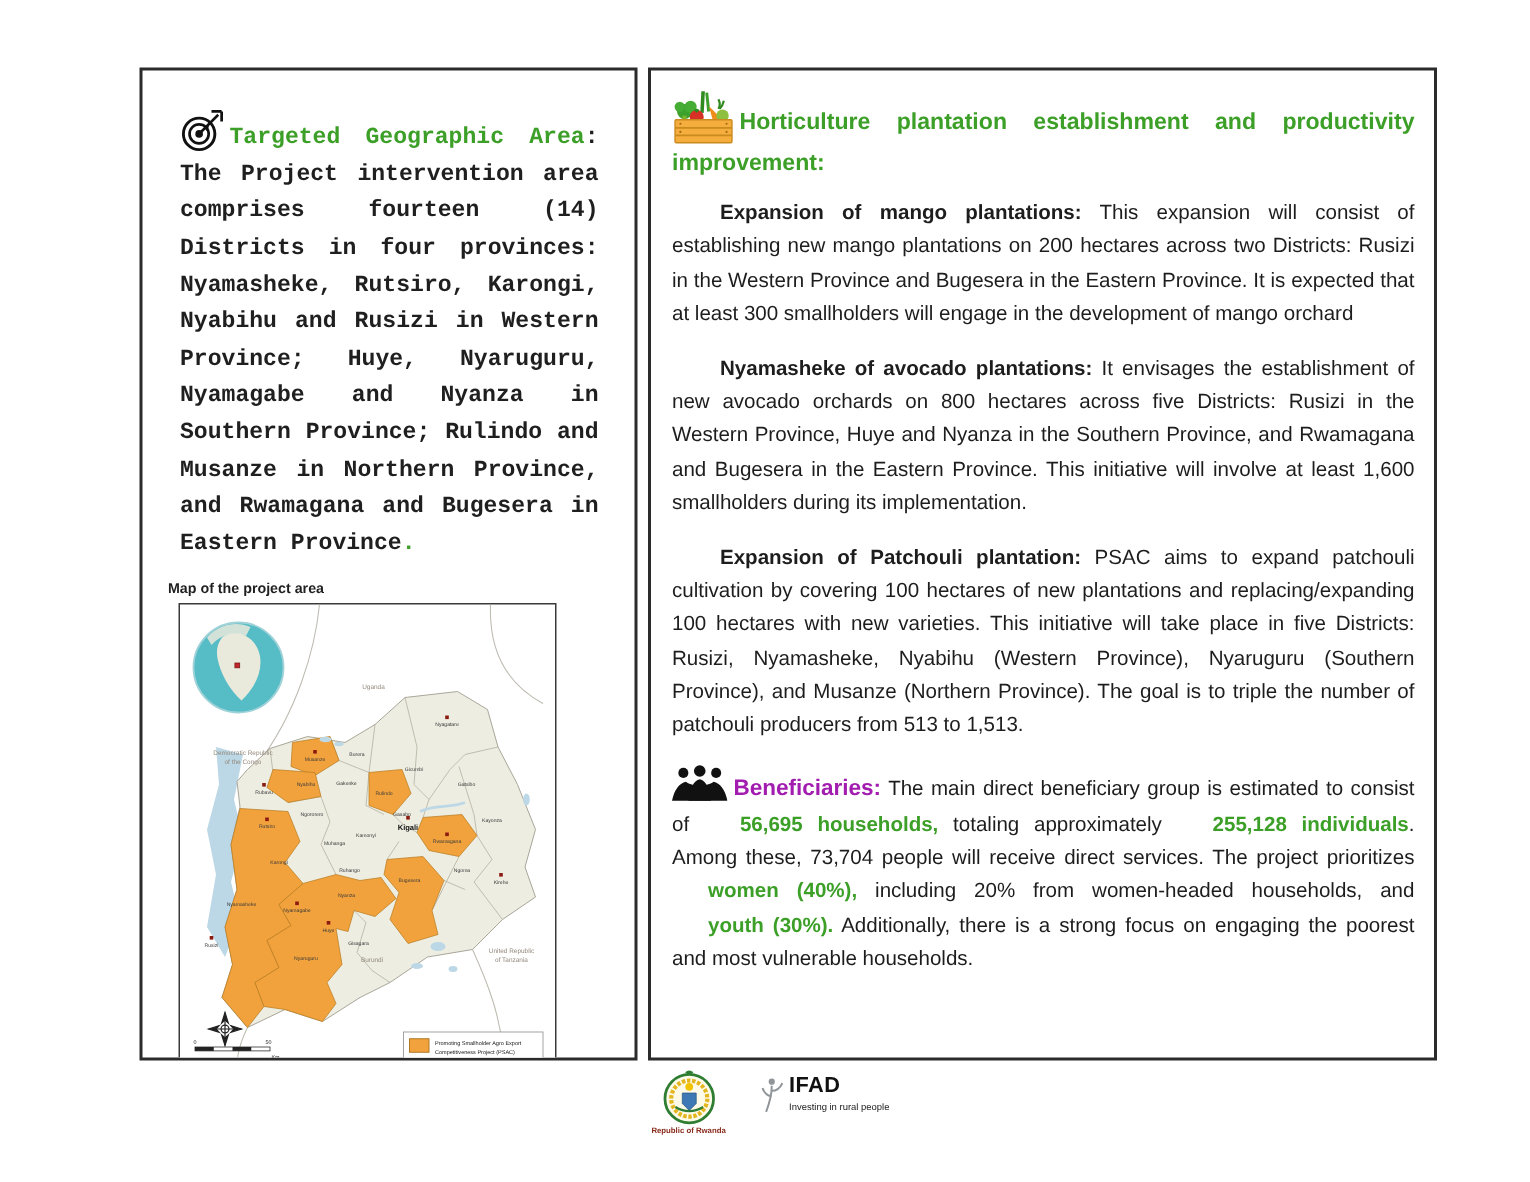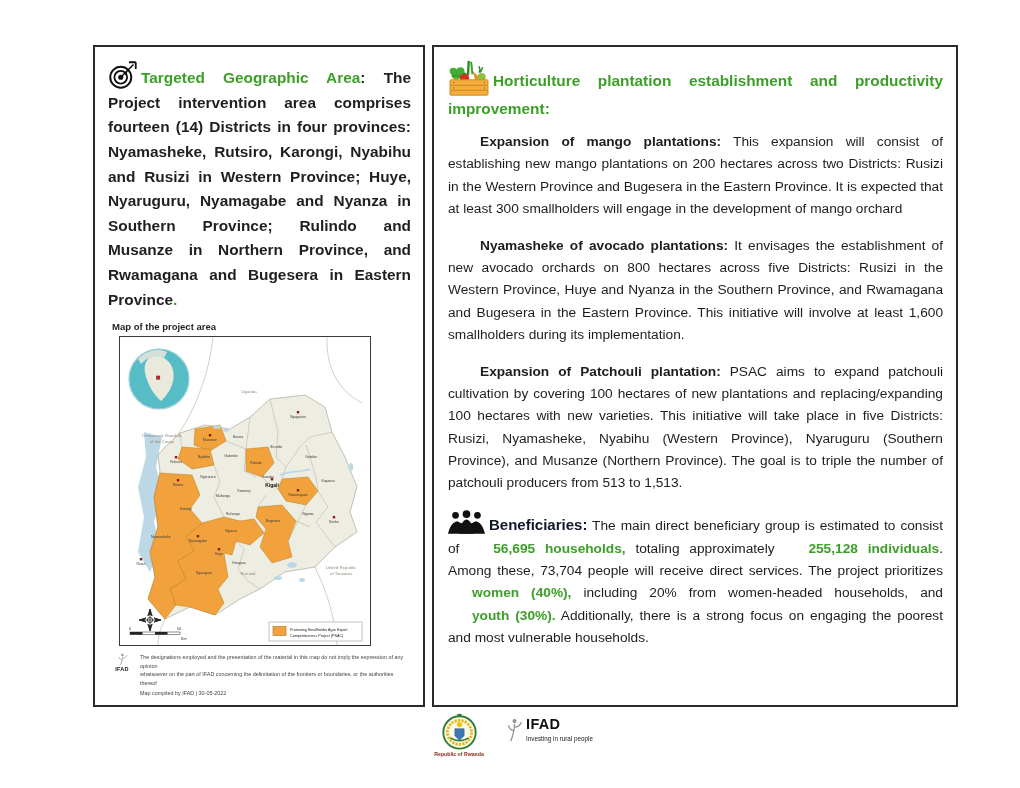--- a/index.html
+++ b/index.html
@@ -5,21 +5,21 @@
   html,body{margin:0;padding:0;}
   body{
     width:1020px;height:788px;background:#ffffff;position:relative;
     font-family:"Liberation Sans",sans-serif;color:#1d1d1d;overflow:hidden;
   }
   .panel{position:absolute;top:45px;height:662px;background:#fff;border:2px solid #2b2b2b;box-sizing:border-box;overflow:hidden;}
   .panel.left{left:93px;width:332px;}
   .panel.right{left:432px;width:526px;}
 
   
-  .lp{margin:0;padding:13px 12px 0 13px;font-size:15.4px;line-height:1.6;text-align:justify;font-weight:700;color:#1f1f1f;}
+  .lp{margin:12px;padding:13px 12px 0 13px;font-size:15.4px;line-height:1.6;text-align:justify;font-weight:700;color:#1f1f1f;font-family:Liberation Mono, monospace;}
   .green{color:#3c9f27;}
   .ticon svg{width:30px;height:30px;vertical-align:-7px;margin-right:3px;}
   .map-caption{margin:9px 0 4px 17px;font-size:9.5px;font-weight:700;color:#1f1f1f;}
   .map-frame{margin-left:24px;width:250px;height:308px;border:1px solid #3a3a3a;position:relative;background:#fff;box-sizing:content-box;}
   .map-frame svg{display:block;width:100%;height:100%;font-family:"Liberation Sans",sans-serif;}
   .dl{font-size:3.4px;fill:#3b3b3b;text-anchor:middle;}
   .dlb{font-size:5px;font-weight:700;fill:#111;}
   .tm{fill:#8b1a10;}
   .country{font-size:4.3px;fill:#93897c;text-anchor:middle;}
   .base{fill:#EDEDE2;stroke:#a19c8e;stroke-width:.6;}
@@ -35,21 +35,21 @@
   .mini-ifad .mw{font-size:5.5px;font-weight:800;color:#111;letter-spacing:.2px;}
   .disc-text{font-size:5.4px;color:#444;line-height:1.55;}
   .compiled{margin-top:2px;}
 
   
   .rp{padding:12px 13px 0 14px;}
   .rhead{font-size:15.4px;font-weight:700;color:#3c9f27;text-align:justify;line-height:1.55;margin:0 0 10px 0;}
   .crate svg{width:42px;height:38px;vertical-align:-11px;margin-right:3px;}
   .para{margin:0 0 14.5px 0;font-size:13.7px;line-height:1.63;text-align:justify;color:#1d1d1d;}
   .lead{font-weight:700;padding-left:32px;}
-  .bhead{color:#0f172a;font-weight:700;font-size:15px;margin-top:12px;}
+  .bhead{color:#a21caf;font-weight:700;font-size:15px;margin-top:12px;}
   .hl{color:#3c9f27;font-weight:700;margin-left:24px;}
   .people svg{width:37px;height:26px;vertical-align:-5px;margin-right:4px;}
 
   
   .footer{position:absolute;left:0;top:713px;width:100%;display:flex;justify-content:center;align-items:flex-start;gap:16px;}
   .seal{display:flex;flex-direction:column;align-items:center;width:64px;}
   .seal svg{width:37px;height:37px;}
   .seal-label{font-size:5.2px;font-weight:700;color:#8a2a1b;margin-top:1px;}
   .ifad-lockup{display:flex;gap:4px;align-items:flex-start;padding-top:4px;}
   .ifad-lockup svg{width:15px;height:26px;}

